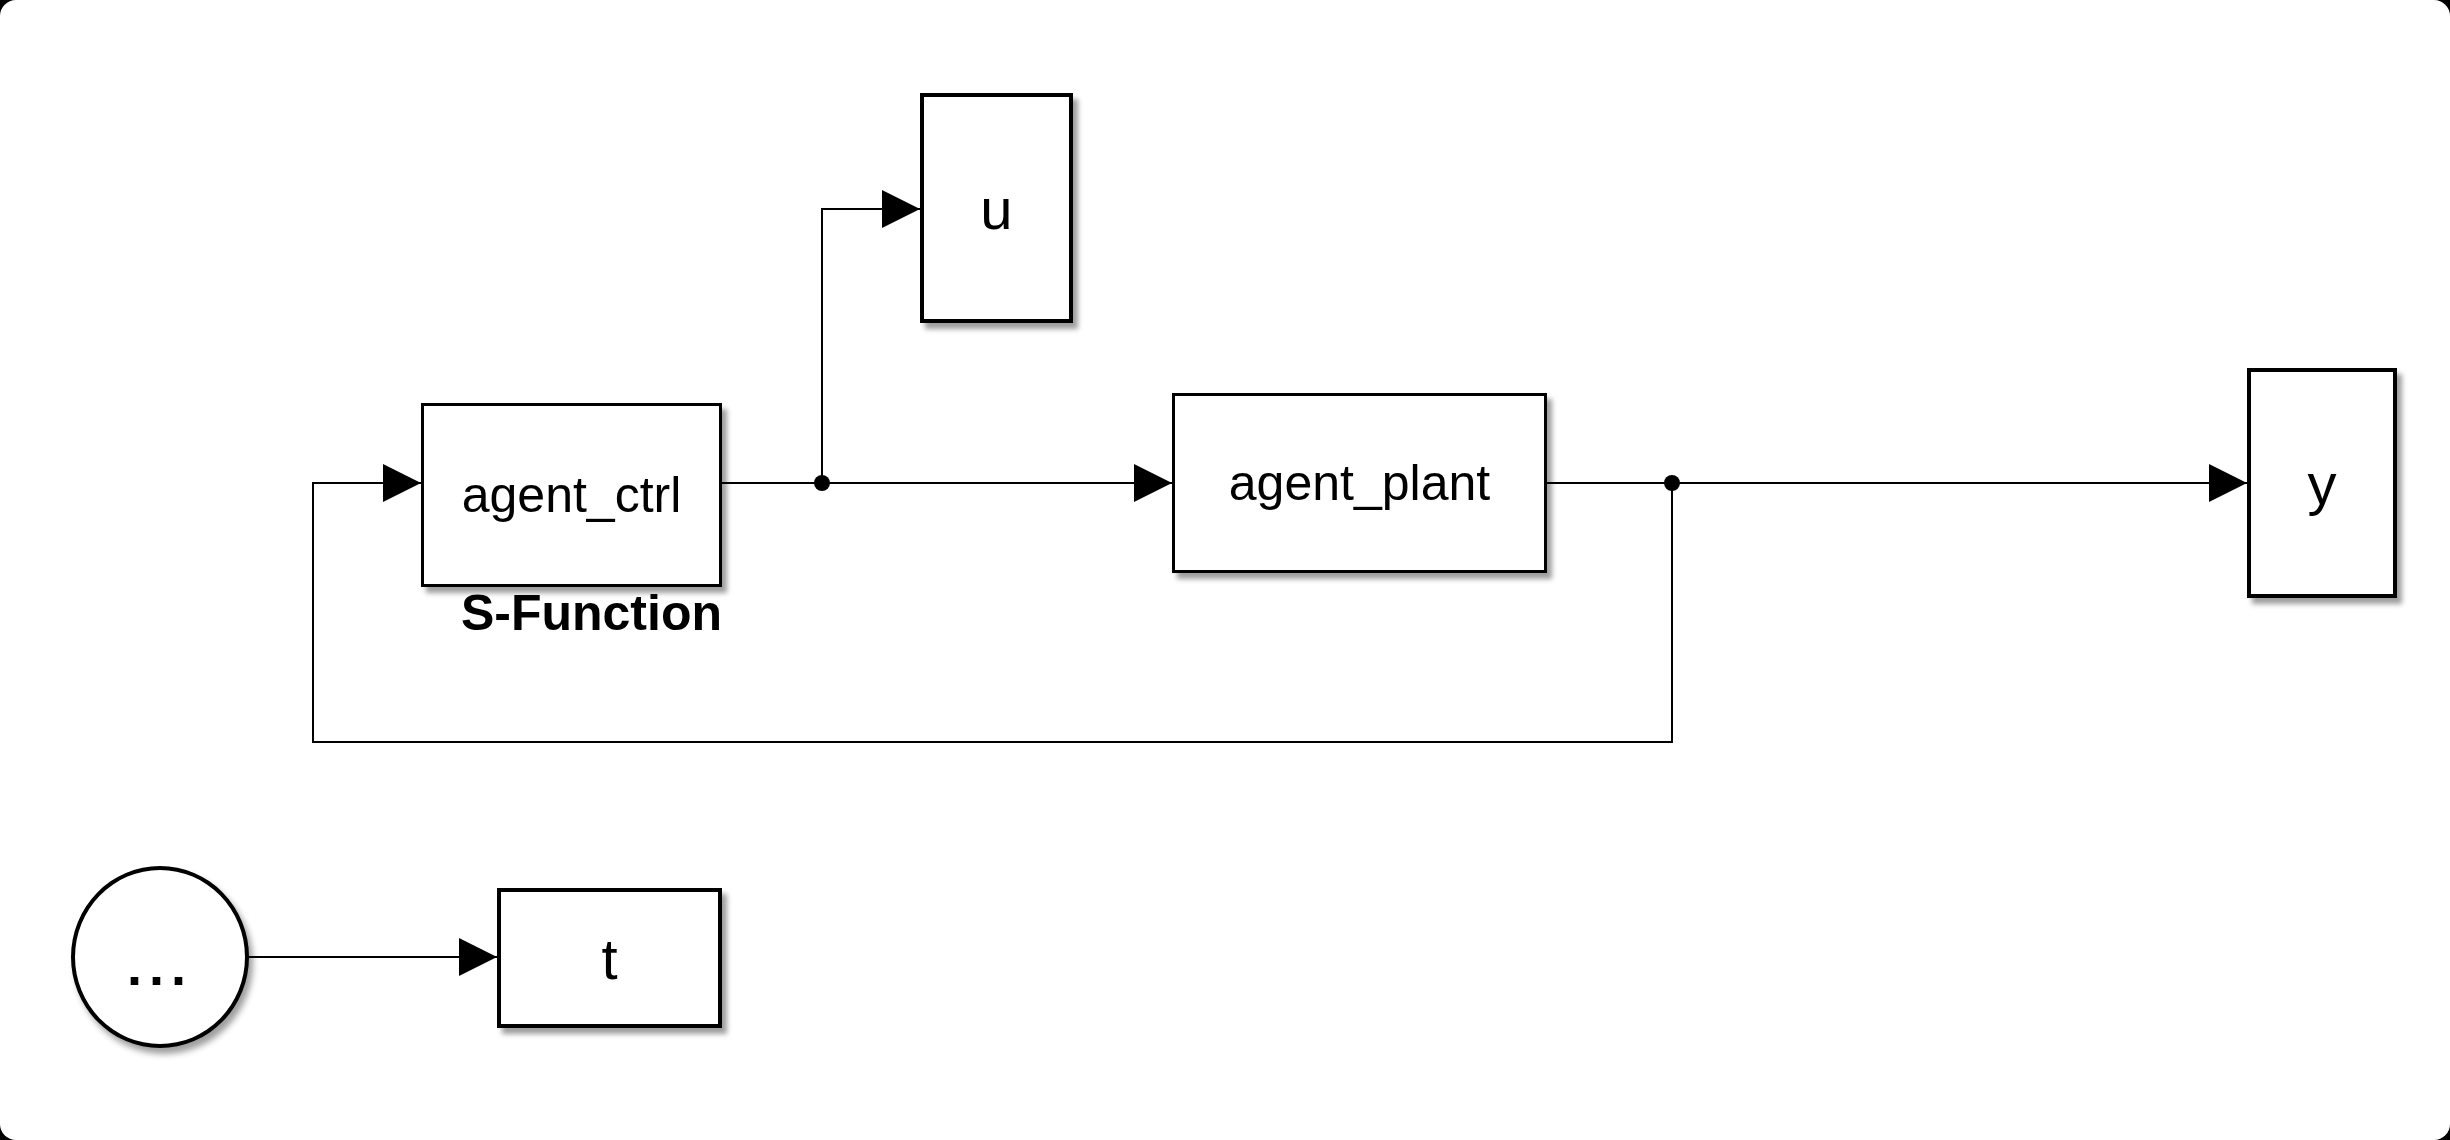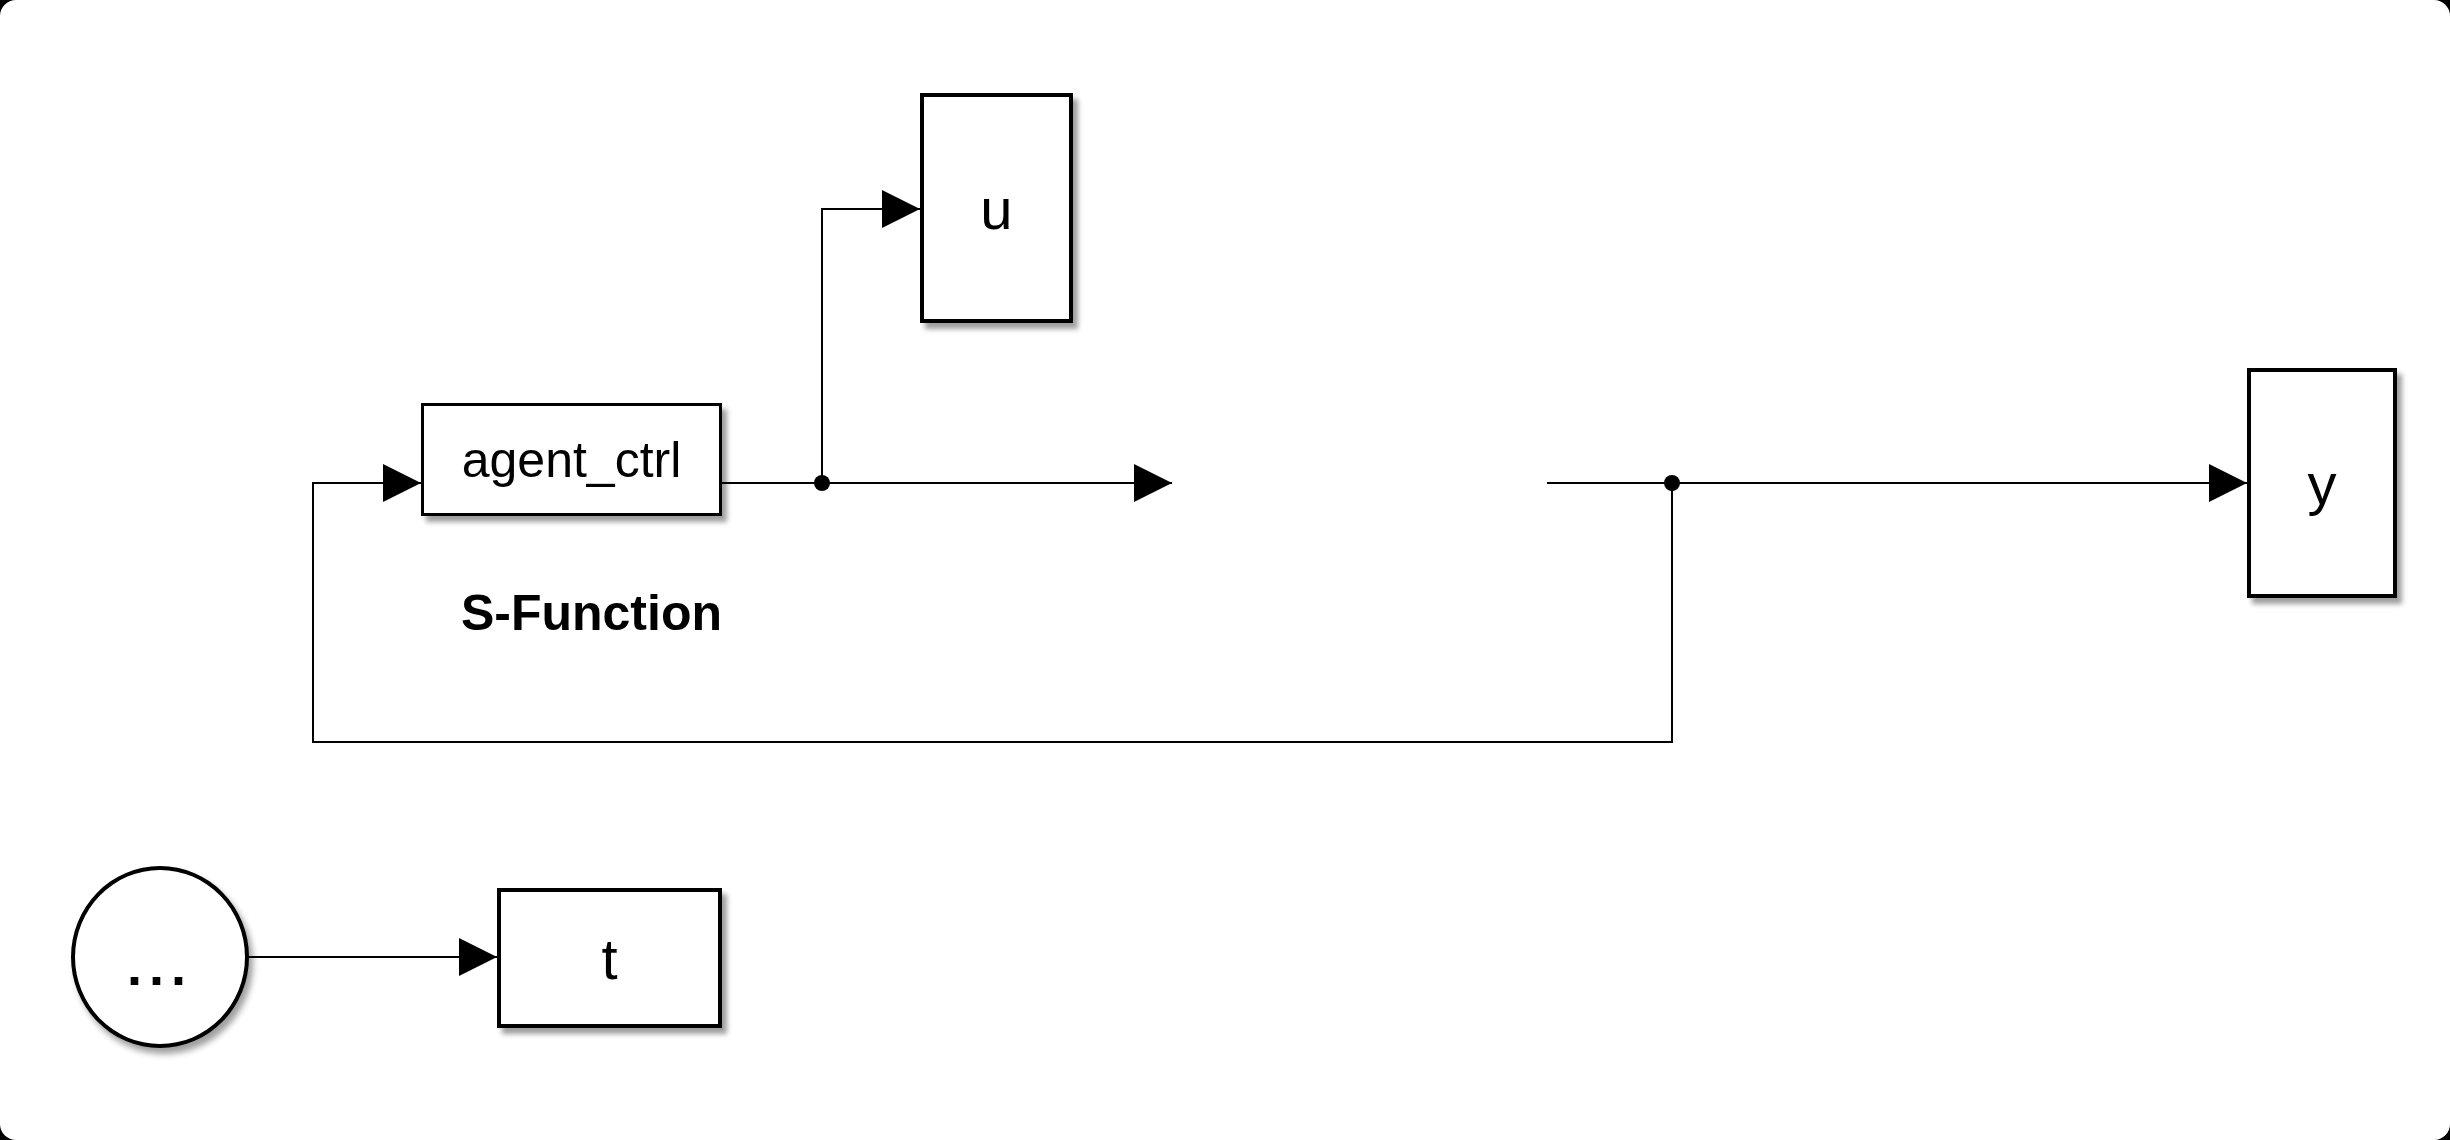--- a/index.html
+++ b/index.html
@@ -24,21 +24,21 @@
     background: #fff;
     border: 3px solid #000;
     box-shadow: 5px 6px 5px rgba(0,0,0,0.38);
     display: flex;
     align-items: center;
     justify-content: center;
     font-size: 50px;
     white-space: nowrap;
   }
   .block.port { border-width: 4px; font-size: 58px; }
-  #blk-agent-ctrl  { left: 421px;  top: 403px; width: 301px; height: 113px; }
+  #blk-agent-ctrl  { left: 421px;  top: 403px; width: 301px; height: 184px; }
   #blk-agent-plant { left: 1172px; top: 393px; width: 375px; height: 180px; }
   #blk-u { left: 920px;  top: 93px;  width: 153px; height: 230px; }
   #blk-y { left: 2247px; top: 368px; width: 150px; height: 230px; }
   #blk-t { left: 497px;  top: 888px; width: 225px; height: 140px; }
   .clock-circle {
     position: absolute;
     box-sizing: border-box;
     left: 71px; top: 866px; width: 178px; height: 182px;
     background: #fff;
     border: 4px solid #000;
@@ -118,20 +118,23 @@
   <div class="arrow" id="ar-u"></div>
   <div class="arrow" id="ar-y"></div>
   <div class="arrow" id="ar-ctrl"></div>
   <div class="arrow" id="ar-t"></div>
 
   <div class="block" id="blk-agent-ctrl">
     <span>agent_ctrl</span>
   </div>
   <div class="caption" id="cap-sfunction">S-Function</div>
 
+  <div class="block" id="blk-agent-plant">
+    <span>agent_plant</span>
+  </div>
 
   <div class="block port" id="blk-u">
     <span>u</span>
   </div>
 
   <div class="block port" id="blk-y">
     <span>y</span>
   </div>
 
   <div class="block port" id="blk-t">

